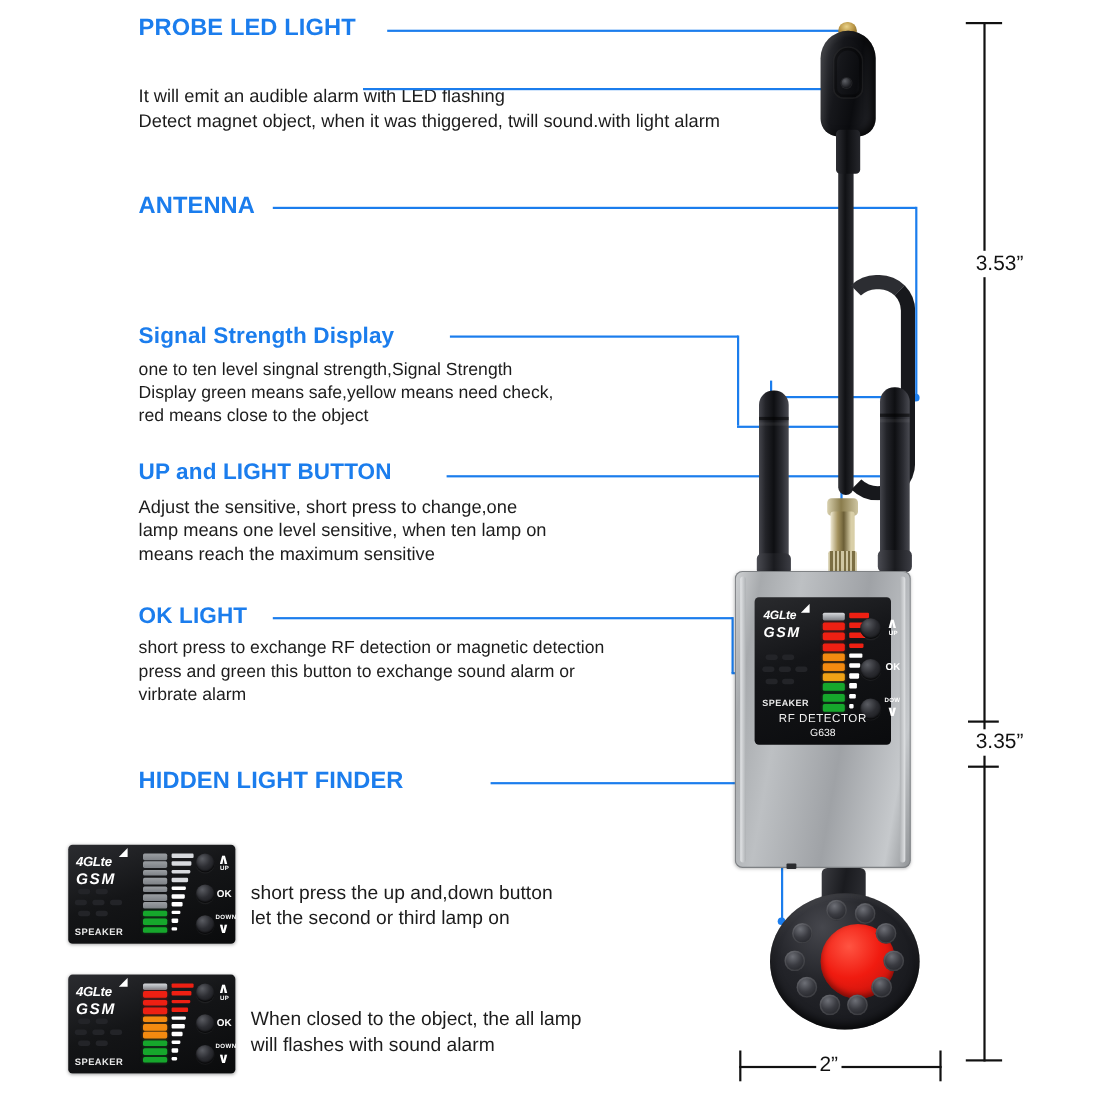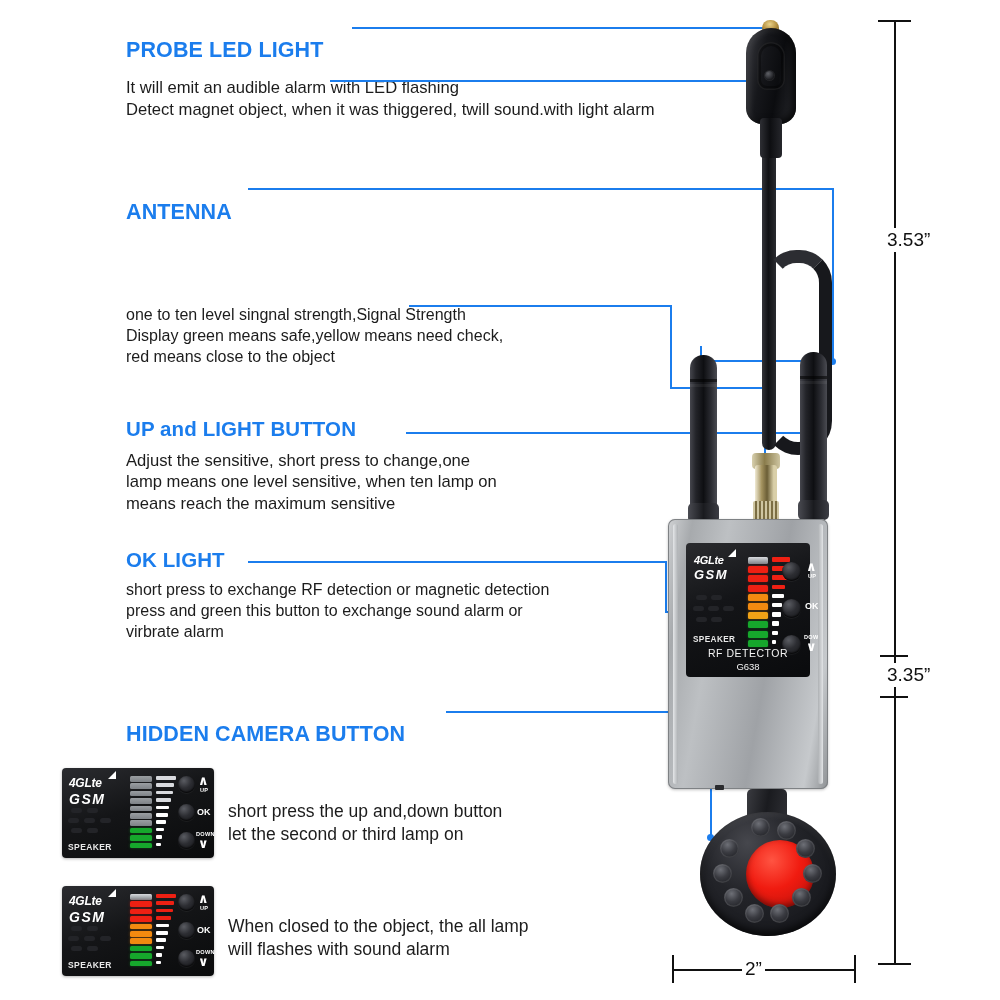--- a/index.html
+++ b/index.html
@@ -18,21 +18,21 @@
     color: #1b7ded;
     font-weight: bold;
     white-space: nowrap;
     line-height: 1.05;
   }
   .callout .body {
     color: #1c1c1c;
     white-space: pre-line;
     line-height: 1.32;
   }
-  .h-22 { font-size: 21.5px; letter-spacing: .1px; margin-top: 25px; }
+  .h-22 { font-size: 21.5px; letter-spacing: .1px; }
   .h-21 { font-size: 20.5px; letter-spacing: .1px; }
   .b-16 { font-size: 16px; }
   .b-17 { font-size: 16.6px; }
   .b-18 { font-size: 17.5px; }
 
   
   .lead { position: absolute; background: #1b7ded; }
   .lead.h { height: 1.6px; }
   .lead.v { width: 1.6px; }
   .dot {
@@ -244,41 +244,42 @@
   <div class="callout" style="left:126px; top:68px;">
     <div class="body b-17" style="margin-top:9px;">It will emit an audible alarm with LED flashing
 Detect magnet object, when it was thiggered, twill sound.with light alarm</div>
   </div>
 
   <div class="callout" style="left:126px; top:176px;">
     <div class="head h-22">ANTENNA</div>
   </div>
 
   <div class="callout" style="left:126px; top:295px;">
+    <div class="head h-21">Signal Strength Display</div>
     <div class="body b-16" style="margin-top:9px;">one to ten level singnal strength,Signal Strength
 Display green means safe,yellow means need check,
 red means close to the object</div>
   </div>
 
   <div class="callout" style="left:126px; top:418px;">
     <div class="head h-21">UP and LIGHT BUTTON</div>
     <div class="body b-17" style="margin-top:10px;">Adjust the sensitive, short press to change,one
 lamp means one level sensitive, when ten lamp on
 means reach the maximum sensitive</div>
   </div>
 
   <div class="callout" style="left:126px; top:549px;">
     <div class="head h-21">OK LIGHT</div>
     <div class="body b-16" style="margin-top:8px;">short press to exchange RF detection or magnetic detection
 press and green this button to exchange sound alarm or
 virbrate alarm</div>
   </div>
 
   <div class="callout" style="left:126px; top:698px;">
-    <div class="head h-22">HIDDEN CAMERA BUTTON</div>
+    <div class="head h-22">HIDDEN LIGHT FINDER</div>
   </div>
 
   <div class="lead h" style="left:352px; top:27px; width:418px;"></div>
   <div class="dot" style="left:767px; top:24px;"></div>
 
   <div class="lead h" style="left:330px; top:80px; width:437px;"></div>
   <div class="dot" style="left:764px; top:77px;"></div>
 
   <div class="lead h" style="left:248px; top:188px; width:585px;"></div>
   <div class="lead v" style="left:832px; top:188px; height:172px;"></div>

